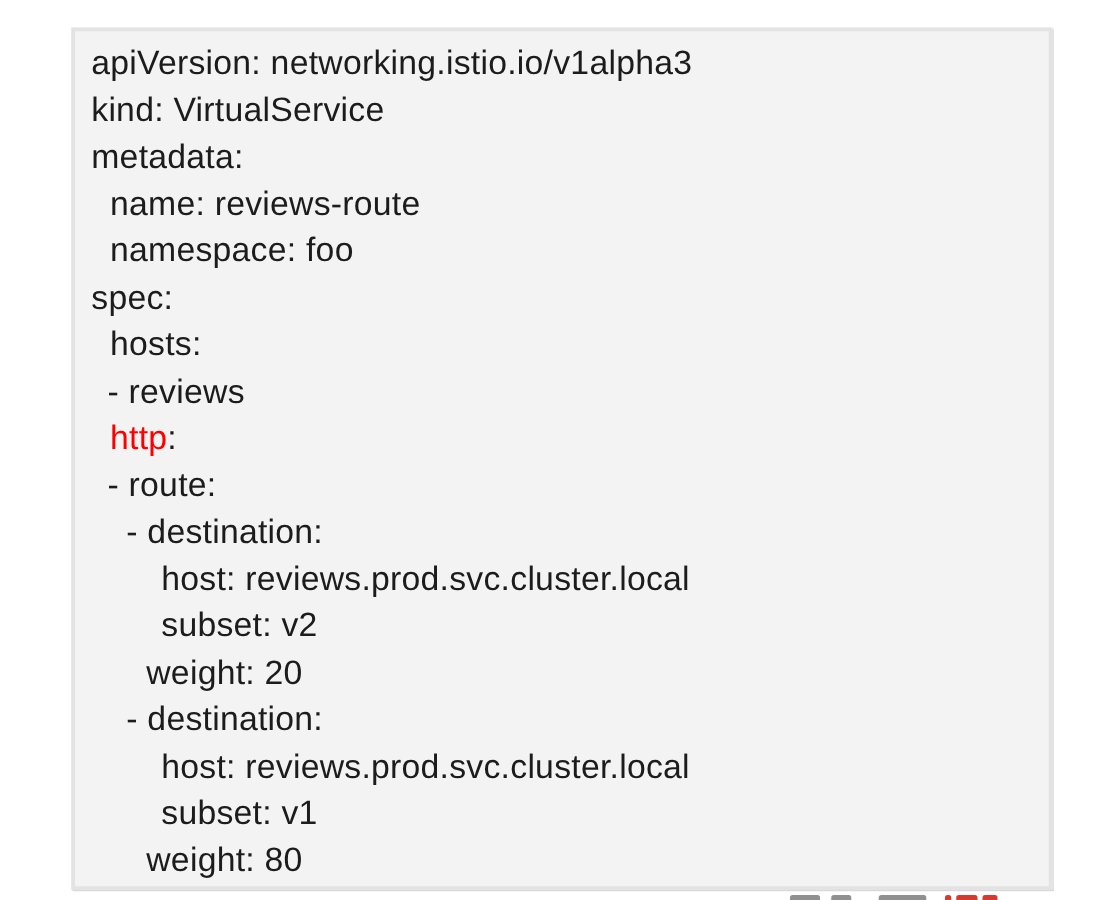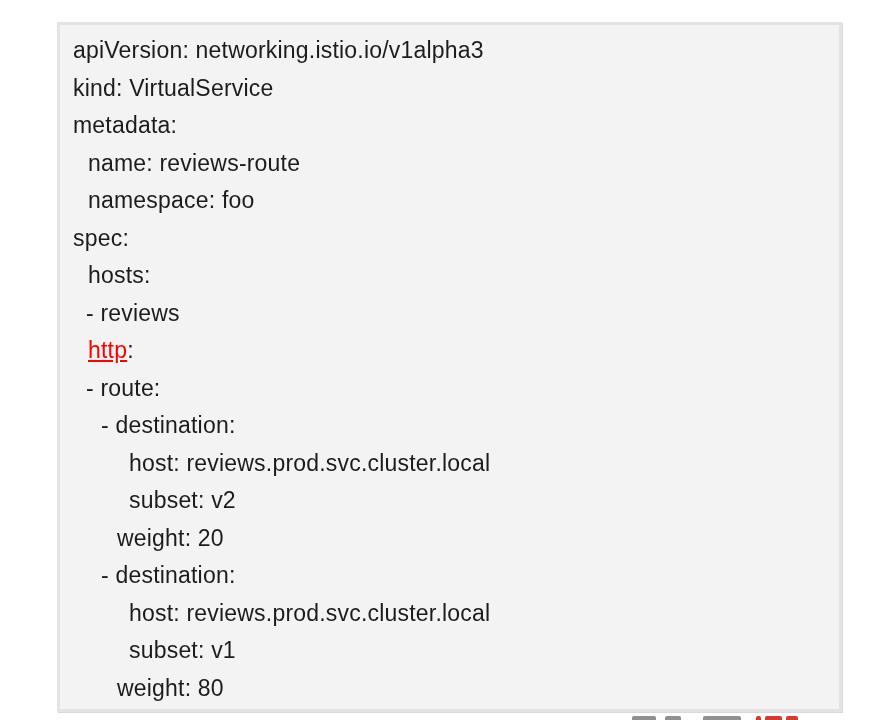--- a/index.html
+++ b/index.html
@@ -21,32 +21,31 @@
     width: 779px;   
     height: 684px;  
     background: #f3f3f3;
     border: 3px solid #e3e3e3;
     box-shadow: 1px 1px 0 #d9d9d9;
     box-sizing: content-box;
     overflow: hidden;
   }
   .code {
     padding: 7px 0 0 13px;
-    font-size: 23px;
+    font-size: 27px;
     line-height: 37.5px;
     color: #1c1c1c;
     white-space: pre;
     letter-spacing: 0.2px;
   }
   .code .line {
     display: block;
   }
   .code .hl {
     color: var(--hl, #ff0000);
-    text-decoration: underline;
   }
   
   .watermark {
     position: absolute;
     top: 715px;
     left: 0;
     width: 892px;
     height: 5px;
     overflow: hidden;
   }

